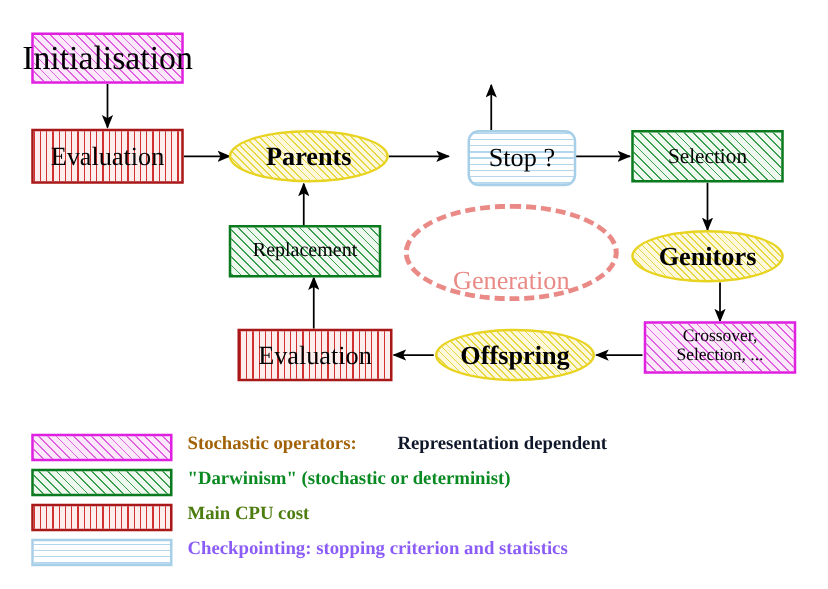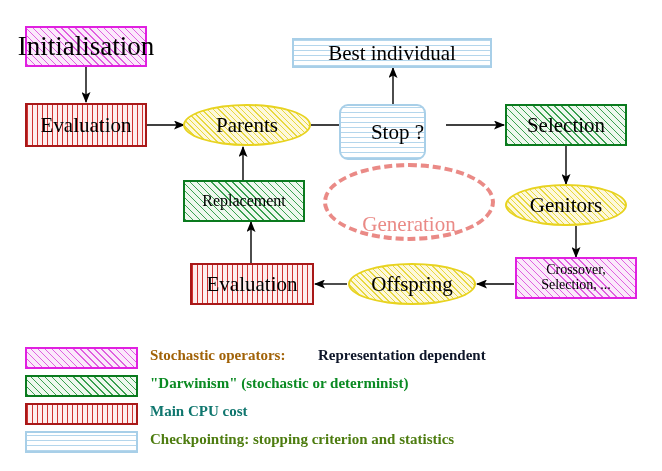--- a/index.html
+++ b/index.html
@@ -33,39 +33,39 @@
     border:2px solid #a8cfe8;
     background-color:#ffffff;
     background-image:repeating-linear-gradient(0deg,#b4d6ec 0 1px,rgba(0,0,0,0) 1px 5px);
   }
   .hatch-yellow{
     border:2px solid #e8d320;
     background-color:#fdf8dc;
     background-image:repeating-linear-gradient(45deg,#e8d840 0 1px,rgba(0,0,0,0) 1px 4px);
   }
 
-  .ellipse{border-radius:50%;}
+  .ellipse{border-radius:50%;font-weight:bold;}
   .rounded{border-radius:9px;}
 
   
   .gen-ellipse{
     position:absolute;box-sizing:border-box;border-radius:50%;
     border:4px dashed #ea8a86;background:transparent;
     display:flex;align-items:flex-end;justify-content:center;
     color:#ea8a86;
   }
 
   
   .legend-swatch{position:absolute;box-sizing:border-box;width:113px;height:22px;}
   .legend-text{position:absolute;white-space:nowrap;font-size:15px;font-weight:bold;}
   .lt-magenta{color:#a16207;}
   .lt-gold{color:#0f172a;}
   .lt-green{color:#0a8a22;}
-  .lt-red{color:#0f766e;}
-  .lt-blue{color:#4d7c0f;}
+  .lt-red{color:#4d7c0f;}
+  .lt-blue{color:#8b5cf6;}
 
   svg#arrows{position:absolute;left:0;top:0;width:662px;height:471px;z-index:1;pointer-events:none;}
 </style>
 </head>
 <body>
 
 <div id="canvas">
 
   <svg id="arrows" viewBox="0 0 662 471">
     <defs>
@@ -104,29 +104,26 @@
   </div>
 
   <div class="node hatch-red" style="left:25px;top:103px;width:122px;height:44px;font-size:21px;z-index:2;">
     <span>Evaluation</span>
   </div>
 
   <div class="node hatch-yellow ellipse" style="left:183px;top:104px;width:128px;height:42px;font-size:21px;z-index:2;">
     <span>Parents</span>
   </div>
 
-  <div class="node hatch-blue" style="left:292px;top:38px;width:200px;height:30px;font-size:21px;z-index:2;">
-    <span>Best individual</span>
-  </div>
 
-  <div class="node hatch-blue rounded" style="left:339px;top:104px;width:87px;height:56px;font-size:21px;z-index:2;justify-content:flex-end;">
+  <div class="node hatch-blue rounded" style="left:374px;top:104px;width:87px;height:45px;font-size:21px;z-index:2;">
     <span>Stop ?</span>
   </div>
 
-  <div class="node hatch-green" style="left:505px;top:104px;width:122px;height:42px;font-size:21px;z-index:2;">
+  <div class="node hatch-green" style="left:505px;top:104px;width:122px;height:42px;font-size:17px;z-index:2;">
     <span>Selection</span>
   </div>
 
   <div class="node hatch-yellow ellipse" style="left:505px;top:184px;width:122px;height:42px;font-size:21px;z-index:2;">
     <span>Genitors</span>
   </div>
 
   <div class="node hatch-magenta" style="left:515px;top:257px;width:122px;height:42px;font-size:14px;flex-direction:column;z-index:2;">
     <span>Crossover,</span>
     <span>Selection, ...</span>

